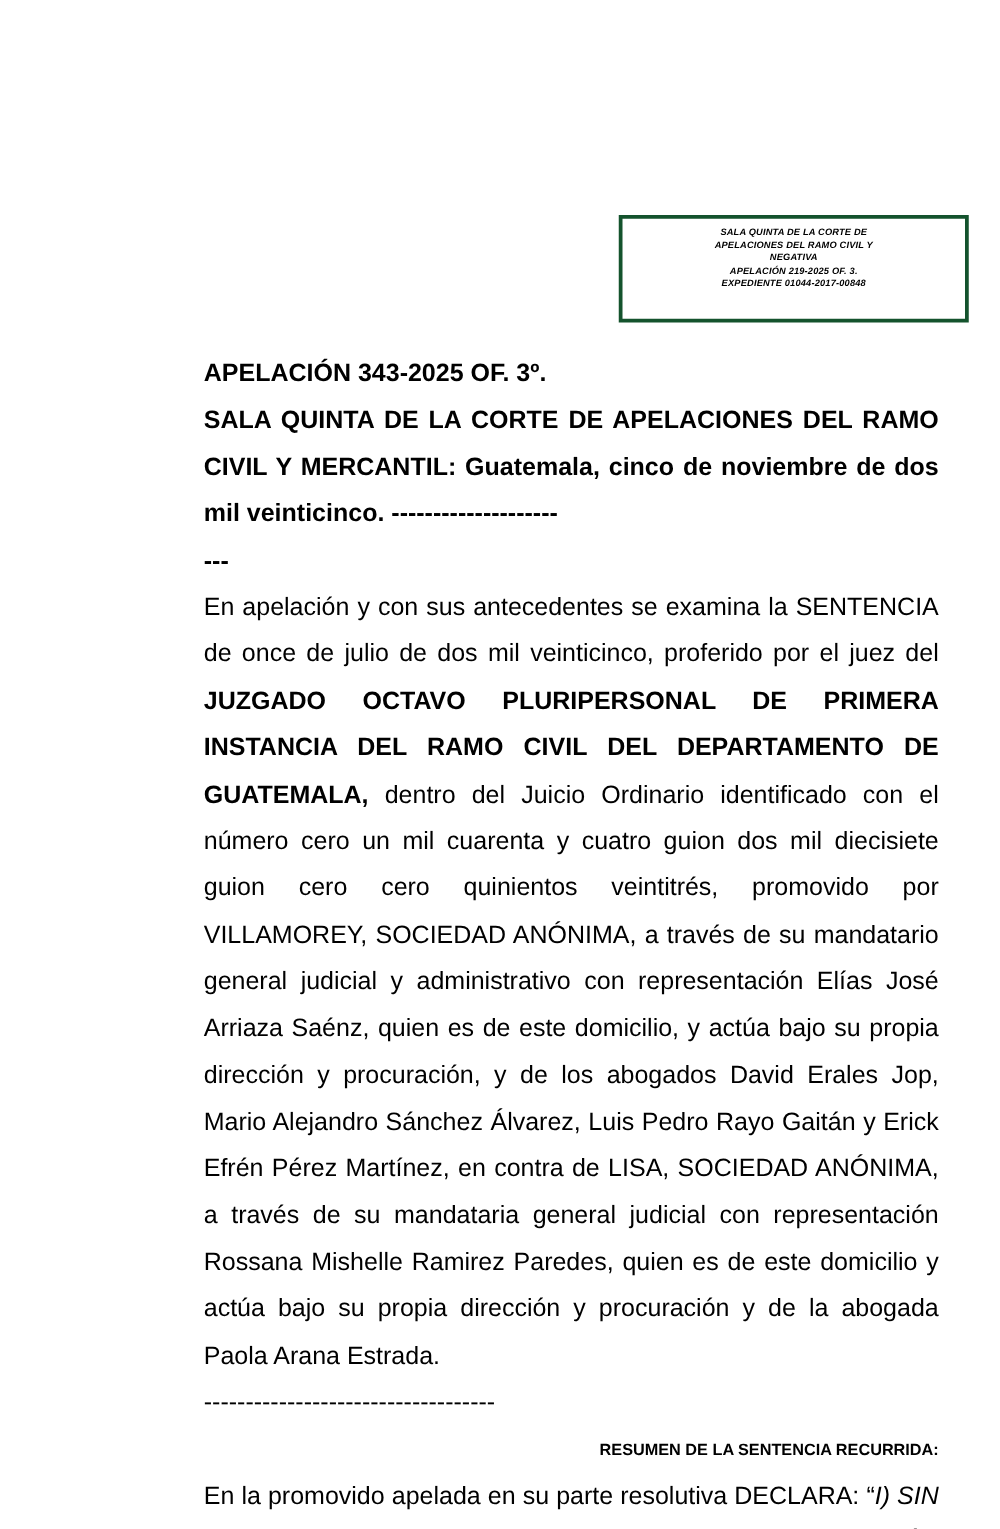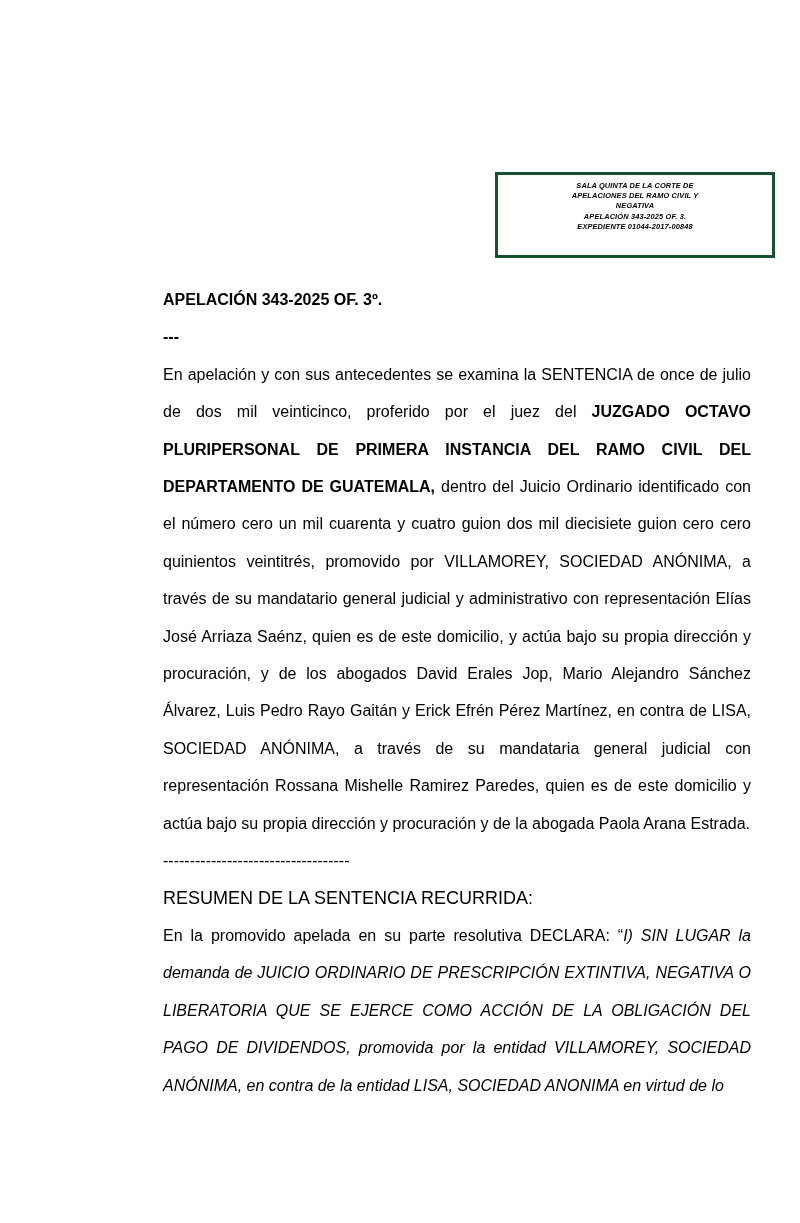--- a/index.html
+++ b/index.html
@@ -49,69 +49,72 @@
 
   
   .doc-body {
     position: absolute;
     left: 163px;
     top: 281px;
     width: 588px;
   }
 
   .p {
-    font-size: 16px;
+    font-size: 20px;
     line-height: 37.4px;
     color: #000;
     margin: 0;
     text-align: justify;
     text-justify: inter-word;
     hyphens: none;
   }
   .p.left { text-align: left; }
 
   .b { font-weight: bold; }
   .i { font-style: italic; }
 
   .dash-run {
     letter-spacing: 0px;
   }
 
   .center-head {
-    text-align: left;
-    font-weight: normal;
-    font-size: 18px;
+    text-align: right;
+    font-weight: bold;
+    font-size: 13px;
     line-height: 37.4px;
   }
 
   
   .para { text-align: justify; }
 </style>
 </head>
 <body>
 
 <div class="page">
 
   <div class="stamp-box">
     <div class="stamp-inner">
       <div class="stamp-line">SALA QUINTA DE LA CORTE DE</div>
       <div class="stamp-line">APELACIONES DEL RAMO CIVIL Y</div>
       <div class="stamp-line">NEGATIVA</div>
-      <div class="stamp-line">APELACIÓN 343-2025 OF. 3.</div>
+      <div class="stamp-line">APELACIÓN 219-2025 OF. 3.</div>
       <div class="stamp-line">EXPEDIENTE 01044-2017-00848</div>
     </div>
   </div>
 
   <div class="doc-body">
 
     <div class="p left">
       <span class="b">APELACIÓN 343-2025 OF. 3º.</span>
     </div>
 
 
+    <div class="p para">
+      <span class="b">SALA QUINTA DE LA CORTE DE APELACIONES DEL RAMO CIVIL Y MERCANTIL:</span><span class="b"> Guatemala, cinco de noviembre de dos mil veinticinco. </span><span class="b dash-run">--------------------</span>
+    </div>
 
     <div class="p left">
       <span class="b dash-run">---</span>
     </div>
 
     <div class="p para">
       <span>En apelación y con sus antecedentes se examina la SENTENCIA de once de julio de dos mil veinticinco, proferido por el juez del </span><span class="b">JUZGADO OCTAVO PLURIPERSONAL DE PRIMERA INSTANCIA DEL RAMO CIVIL DEL DEPARTAMENTO DE GUATEMALA,</span><span> dentro del Juicio Ordinario identificado con el número cero un mil cuarenta y cuatro guion dos mil diecisiete guion cero cero quinientos veintitrés, promovido por VILLAMOREY, SOCIEDAD ANÓNIMA, a través de su mandatario general judicial y administrativo con representación Elías José Arriaza Saénz, quien es de este domicilio, y actúa bajo su propia dirección y procuración, y de los abogados David Erales Jop, Mario Alejandro Sánchez Álvarez, Luis Pedro Rayo Gaitán y Erick Efrén Pérez Martínez, en contra de LISA, SOCIEDAD ANÓNIMA, a través de su mandataria general judicial con representación Rossana Mishelle Ramirez Paredes, quien es de este domicilio y actúa bajo su propia dirección y procuración y de la abogada Paola Arana Estrada.</span>
     </div>
 
     <div class="p left">

